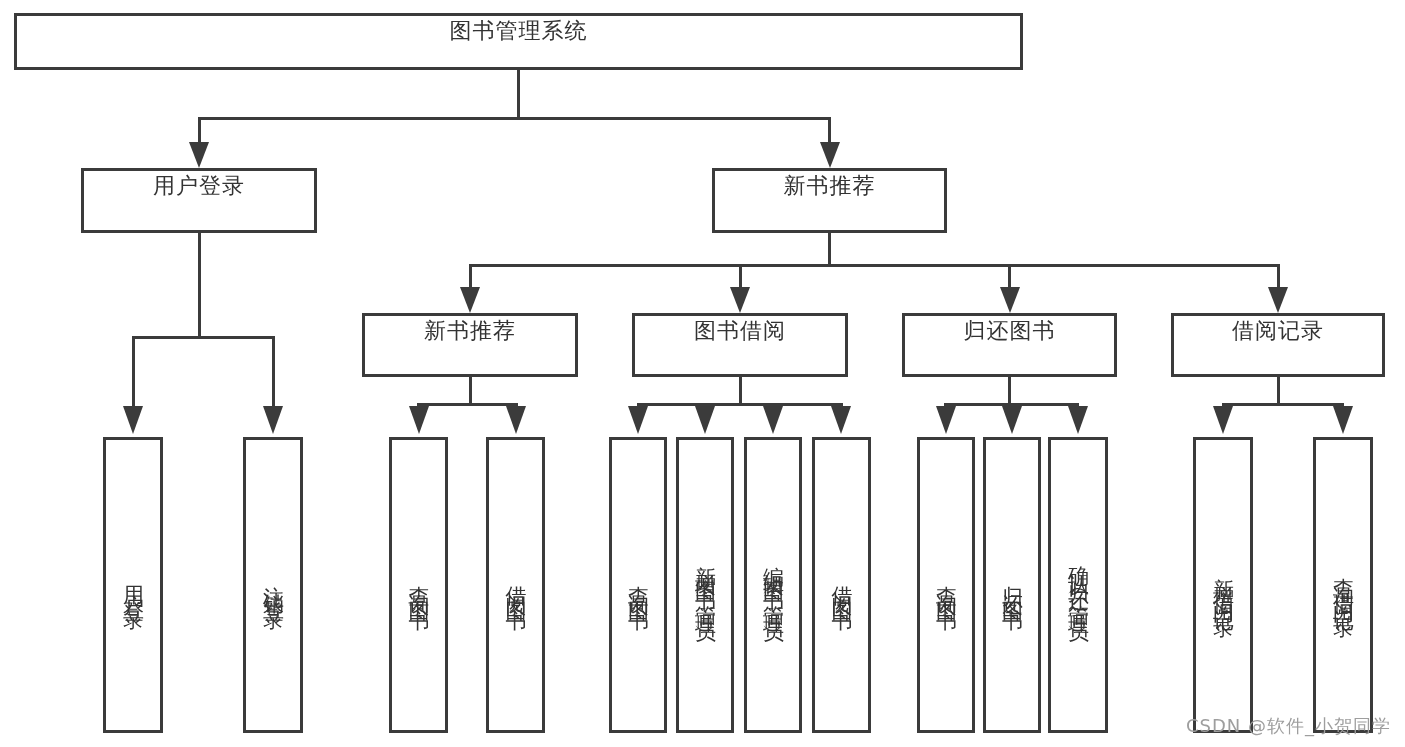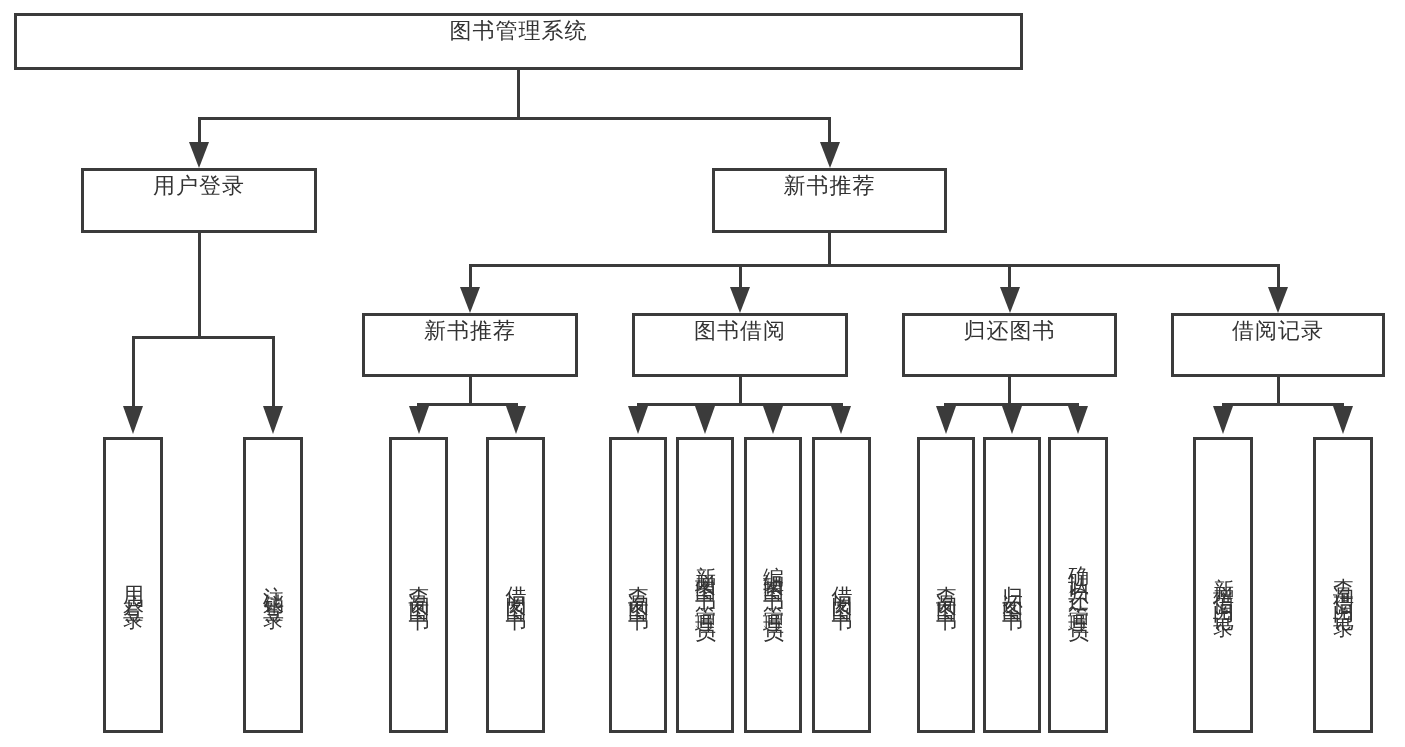--- a/index.html
+++ b/index.html
@@ -178,14 +178,15 @@
   <div class="hline" style="left:1222px;top:403px;width:122px;"></div>
   <div class="arrow small" style="left:1213px;top:406px;"></div>
   <div class="arrow small" style="left:1333px;top:406px;"></div>
   <div class="vnode" style="left:1193px;top:437px;width:60px;height:296px;">
     <span>新增借阅记录</span>
   </div>
   <div class="vnode" style="left:1313px;top:437px;width:60px;height:296px;">
     <span>查询借阅记录</span>
   </div>
 
+  <div class="watermark">CSDN @软件_小贺同学</div>
 
 </div>
 
 </body></html>

